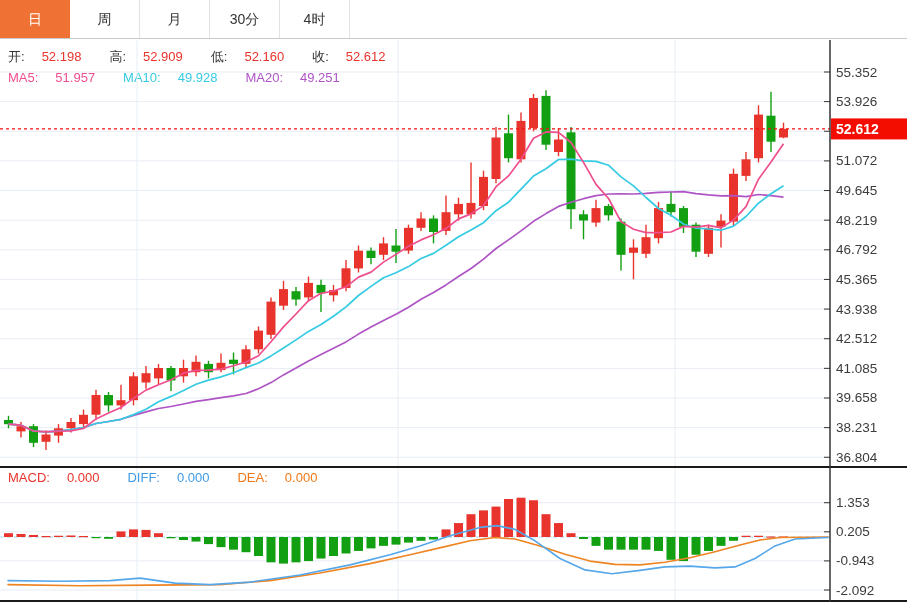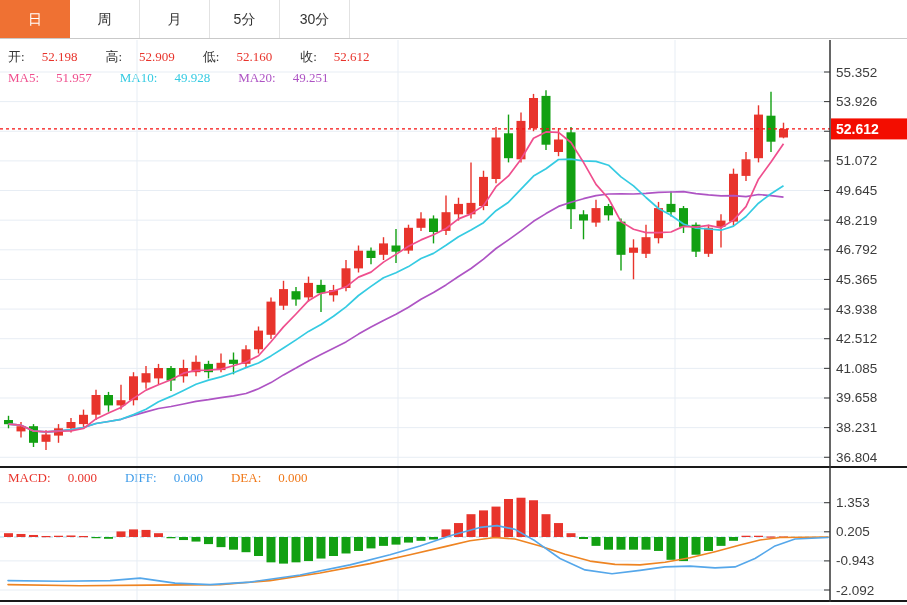--- a/index.html
+++ b/index.html
@@ -5,36 +5,36 @@
   html,body{margin:0;padding:0;background:#fff;}
   #app{position:relative;width:907px;height:605px;background:#fff;overflow:hidden;
        font-family:"Liberation Sans","DejaVu Sans",sans-serif;-webkit-font-smoothing:antialiased;}
   
   #tabbar{position:absolute;left:0;top:0;width:907px;height:38px;border-bottom:1px solid #c9c9c9;background:#fff;display:flex;}
   .tab{width:70px;height:38px;line-height:38px;text-align:center;font-size:14px;color:#333;
        border-right:1px solid #e2e2e2;box-sizing:border-box;cursor:pointer;background:#fff;}
   .tab.active{color:#fff;border-right:none;}
   
   .inforow{position:absolute;left:8px;white-space:nowrap;font-size:13px;letter-spacing:0;}
-  .inforow span{margin-right:14px;font-family:Liberation Serif, serif;}
+  .inforow span{margin-right:14px;}
   .lbl{color:#333;}
   
   #chart-svg{position:absolute;left:0;top:0;}
   text{font-family:"Liberation Sans","DejaVu Sans",sans-serif;}
 </style>
 </head>
 <body>
 
 <div id="app">
   <div id="tabbar">
       <div class="tab active" style="background: rgb(239, 113, 51);">日</div>
       <div class="tab">周</div>
       <div class="tab">月</div>
-      <div class="tab">5分</div>
       <div class="tab">30分</div>
+      <div class="tab">4时</div>
     </div>
   <div class="inforow" style="top:48px;" id="ohlc-row"><span><span class="lbl">开:</span><span style="color: rgb(232, 52, 44); margin-left: 3px;">52.198</span></span><span><span class="lbl">高:</span><span style="color: rgb(232, 52, 44); margin-left: 3px;">52.909</span></span><span><span class="lbl">低:</span><span style="color: rgb(232, 52, 44); margin-left: 3px;">52.160</span></span><span><span class="lbl">收:</span><span style="color: rgb(232, 52, 44); margin-left: 3px;">52.612</span></span></div>
   <div class="inforow" style="top:70px;" id="ma-row"><span><span class="lbl" style="color: rgb(239, 79, 142);">MA5:</span><span style="color: rgb(239, 79, 142); margin-left: 3px;">51.957</span></span><span><span class="lbl" style="color: rgb(53, 203, 226);">MA10:</span><span style="color: rgb(53, 203, 226); margin-left: 3px;">49.928</span></span><span><span class="lbl" style="color: rgb(174, 84, 196);">MA20:</span><span style="color: rgb(174, 84, 196); margin-left: 3px;">49.251</span></span></div>
   <div class="inforow" style="top:470px;" id="macd-row"><span><span class="lbl" style="color: rgb(232, 52, 44);">MACD:</span><span style="color: rgb(232, 52, 44); margin-left: 3px;">0.000</span></span><span><span class="lbl" style="color: rgb(61, 155, 233);">DIFF:</span><span style="color: rgb(61, 155, 233); margin-left: 3px;">0.000</span></span><span><span class="lbl" style="color: rgb(240, 120, 24);">DEA:</span><span style="color: rgb(240, 120, 24); margin-left: 3px;">0.000</span></span></div>
   <svg id="chart-svg" width="907" height="605">
       <line x1="0" y1="72" x2="830" y2="72" stroke="#e7edf4" stroke-width="1"></line>
       <line x1="0" y1="101.62" x2="830" y2="101.62" stroke="#e7edf4" stroke-width="1"></line>
       <line x1="0" y1="131.2607713884994" x2="830" y2="131.2607713884994" stroke="#e7edf4" stroke-width="1"></line>
       <line x1="0" y1="160.90154277699878" x2="830" y2="160.90154277699878" stroke="#e7edf4" stroke-width="1"></line>
       <line x1="0" y1="190.54231416549817" x2="830" y2="190.54231416549817" stroke="#e7edf4" stroke-width="1"></line>

